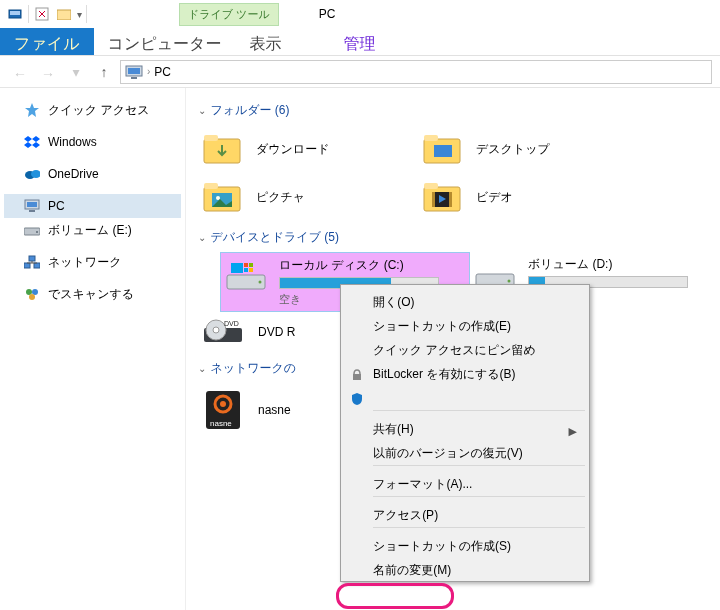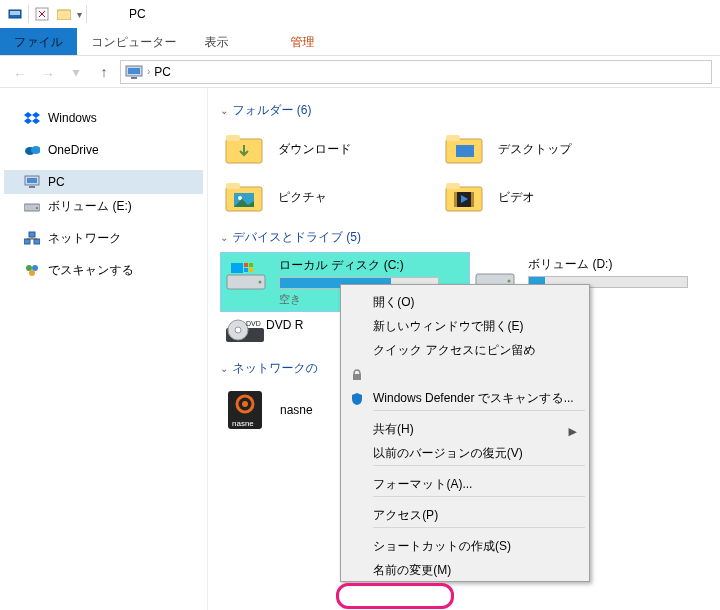--- a/index.html
+++ b/index.html
@@ -8,23 +8,23 @@
 
 .titlebar { display: flex; align-items: center; height: 28px; background: #fff; padding: 0 4px; }
 .titlebar .sysicon { width: 16px; height: 16px; margin: 0 3px; display: inline-flex; align-items: center; justify-content: center; }
 .titlebar .sep { width: 1px; height: 18px; background: #ddd; margin: 0 2px; }
 .titlebar .dropdown { font-size: 10px; color: #666; margin: 0 2px; }
 .titlebar .tooltab { background: #d9f0c7; border: 1px solid #b7deac; padding: 3px 8px; margin-left: 90px; font-size: 11px; color: #3a7a2e; }
 .titlebar .wintitle { margin-left: 40px; font-size: 12px; }
 
 
 .ribbon { display: flex; align-items: stretch; height: 28px; border-bottom: 1px solid #e1e1e1; }
-.ribbon .file { background: #1979ca; color: #0f172a; padding: 6px 14px; font-size: 12px; }
-.ribbon .tab { padding: 6px 14px; color: #444; font-size: 12px; }
-.ribbon .tab.tool { color: #c2410c; margin-left: 34px; }
+.ribbon .file { background: #1979ca; color: #fef9c3; padding: 6px 14px; font-size: 16px; }
+.ribbon .tab { padding: 6px 14px; color: #444; font-size: 16px; }
+.ribbon .tab.tool { color: #6d28d9; margin-left: 34px; }
 
 
 .navbar { display: flex; align-items: center; height: 32px; padding: 2px 8px; border-bottom: 1px solid #e5e5e5; gap: 4px; }
 .nav-btn { width: 24px; height: 24px; color: #999; display: inline-flex; align-items: center; justify-content: center; font-size: 14px; }
 .nav-btn.disabled { opacity: 0.5; }
 .nav-up { color: #555; }
 .addrbar { flex: 1; display: flex; align-items: center; border: 1px solid #ccc; height: 24px; padding: 0 4px; gap: 4px; }
 .addrbar .pcicon { width: 18px; height: 14px; }
 .addrbar .crumb-sep { color: #888; font-size: 10px; }
 
@@ -39,28 +39,28 @@
 .content { flex: 1; padding: 6px 0 0 12px; position: relative; }
 .group-hdr { display: flex; align-items: center; gap: 4px; color: #164a9c; font-size: 12px; margin: 8px 0 6px 0; }
 .group-hdr .chev { color: #666; font-size: 10px; }
 
 .folder-grid { display: flex; flex-wrap: wrap; gap: 0; align-items: center; }
 .folder-item { display: flex; align-items: center; gap: 14px; width: 220px; height: 48px; padding: 4px; }
 .folder-item .bigicon { width: 40px; height: 36px; }
 
 .drive-row { display: flex; gap: 0; }
 .drive-item { display: flex; align-items: flex-start; gap: 12px; width: 250px; padding: 4px; }
-.drive-item.sel { background: #5eead4; border: 1px solid #99c9ef; }
+.drive-item.sel { background: #f0abfc; border: 1px solid #99c9ef; margin-left: 22px; }
 .drive-icon { width: 42px; height: 32px; margin-top: 4px; }
 .drive-info { flex: 1; }
 .drive-bar { width: 160px; height: 12px; border: 1px solid #bfbfbf; background: #e6e6e6; margin: 3px 0; position: relative; }
 .drive-bar .fill { position: absolute; left: 0; top: 0; bottom: 0; background: #26a0da; }
 .drive-sub { color: #666; font-size: 11px; }
 
-.dvd-item { display: flex; padding: 6px 4px; }
+.dvd-item { display: flex; align-items: center; gap: 14px; padding: 6px 4px; }
 .dvd-icon { width: 42px; height: 28px; }
 
 .net-item { display: flex; align-items: center; gap: 14px; padding: 6px 4px; }
 .nasne-icon { width: 42px; height: 42px; }
 
 
 .ctxmenu { position: absolute; left: 340px; top: 284px; width: 250px; background: #f0f0f0; border: 1px solid #a0a0a0; box-shadow: 2px 2px 4px rgba(0,0,0,0.3); font-size: 12px; padding: 2px; }
 .ctx-item { display: flex; align-items: flex-end; height: 24px; padding: 0 8px 0 30px; position: relative; }
 .ctx-item .micon { position: absolute; left: 6px; width: 16px; height: 16px; display: inline-flex; align-items: center; justify-content: center; }
 .ctx-item .arrow { position: absolute; right: 10px; font-size: 11px; color: #555; }
@@ -87,20 +87,21 @@
         <path d="M4 4 L10 10 M10 4 L4 10" stroke="#c03" stroke-width="1"></path>
       </svg>
   </span>
   <span class="sysicon">
     <svg class="svg" width="14" height="12">
         <rect x="0" y="2" width="14" height="10" fill="#ffe29a" stroke="#caa34b"></rect>
       </svg>
   </span>
   <span class="dropdown">▾</span>
   <span class="sep"></span>
+  <span class="tooltab">ドライブ ツール</span>
   <span class="wintitle">PC</span>
 </div>
 
 <div class="ribbon">
   <div class="file">ファイル</div>
   <div class="tab">コンピューター</div>
   <div class="tab">表示</div>
   <div class="tab tool">管理</div>
 </div>
 
@@ -118,20 +119,28 @@
         </svg>
     </span>
     <span class="crumb-sep">›</span>
     <span>PC</span>
   </div>
 </div>
 
 <div class="main">
 
   <div class="sidebar">
+    <div class="side-item">
+      <span class="sicon">
+          <svg width="16" height="16">
+            <polygon points="8,1 10,6 15,6 11,9 12,15 8,12 4,15 5,9 1,6 6,6" fill="#4fa3e3"></polygon>
+          </svg>
+        </span>
+      <span>クイック アクセス</span>
+    </div>
     <div class="spacer8"></div>
     <div class="side-item">
       <span class="sicon">
           <svg width="16" height="14">
             <path d="M4 1 L8 4 L4 7 L0 4 Z M12 1 L16 4 L12 7 L8 4 Z M4 7 L8 10 L4 13 L0 10 Z M12 7 L16 10 L12 13 L8 10 Z" fill="#0061fe"></path>
           </svg>
         </span>
       <span>Windows</span>
     </div>
     <div class="spacer8"></div>
@@ -298,40 +307,40 @@
       <span>nasne</span>
     </div>
   </div>
 </div>
 
 <div class="ctxmenu">
   <div class="ctx-item">
       <span>開く(O)</span>
     </div>
   <div class="ctx-item">
-      <span>新しいウィンドウで開く(E)</span>
+      <span>ショートカットの作成(E)</span>
     </div>
   <div class="ctx-item">
       <span>クイック アクセスにピン留め</span>
     </div>
   <div class="ctx-item">
     <span class="micon">
         <svg width="14" height="14">
           <rect x="3" y="6" width="8" height="6" fill="#888"></rect>
           <path d="M4 6 Q4 2 7 2 Q10 2 10 6" fill="none" stroke="#888" stroke-width="1.5"></path>
         </svg>
       </span>
+    <span>BitLocker を有効にする(B)</span>
   </div>
   <div class="ctx-item">
     <span class="micon">
         <svg width="14" height="14">
           <path d="M7 1 L12 3 L12 7 Q12 12 7 13 Q2 12 2 7 L2 3 Z" fill="#1979ca"></path>
         </svg>
       </span>
-    <span>Windows Defender でスキャンする...</span>
   </div>
   <div class="ctx-sep"></div>
   <div class="ctx-item">
       <span>共有(H)</span>
       <span class="arrow">▶</span>
     </div>
   <div class="ctx-item">
       <span>以前のバージョンの復元(V)</span>
     </div>
   <div class="ctx-sep"></div>

